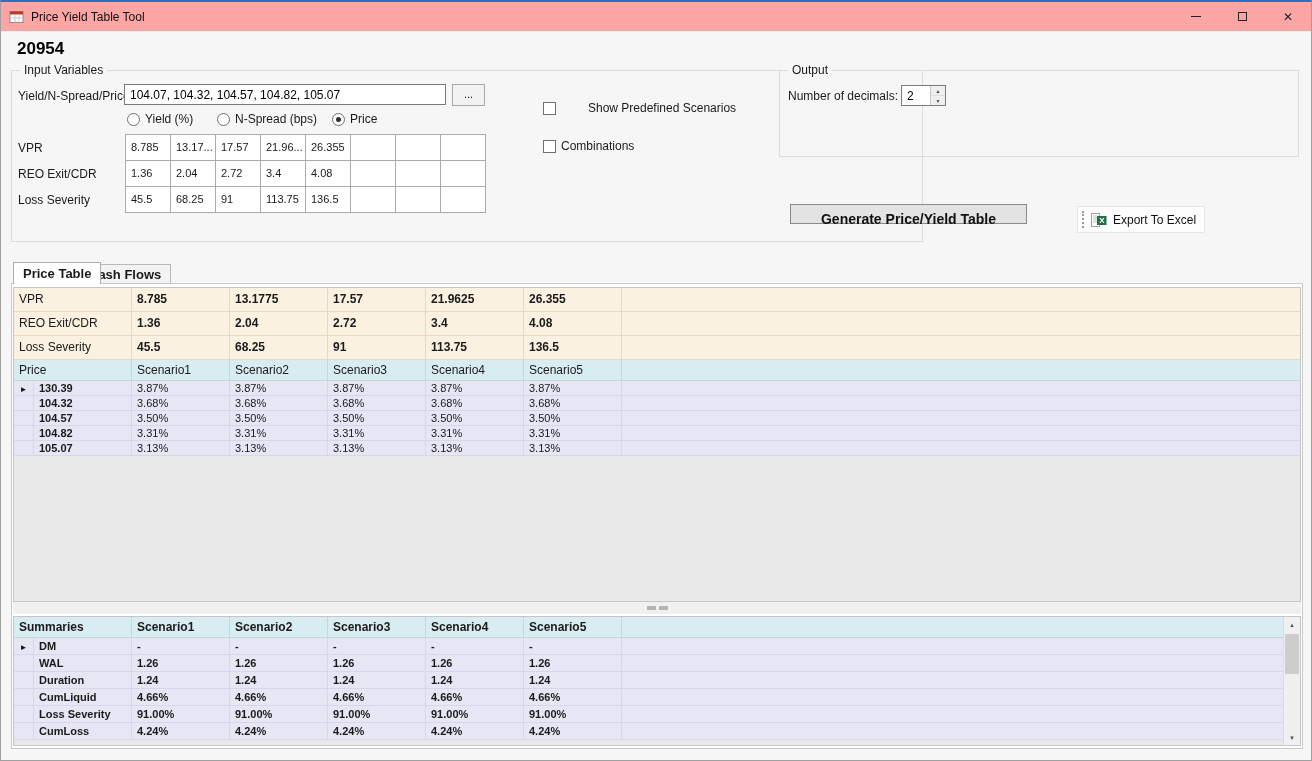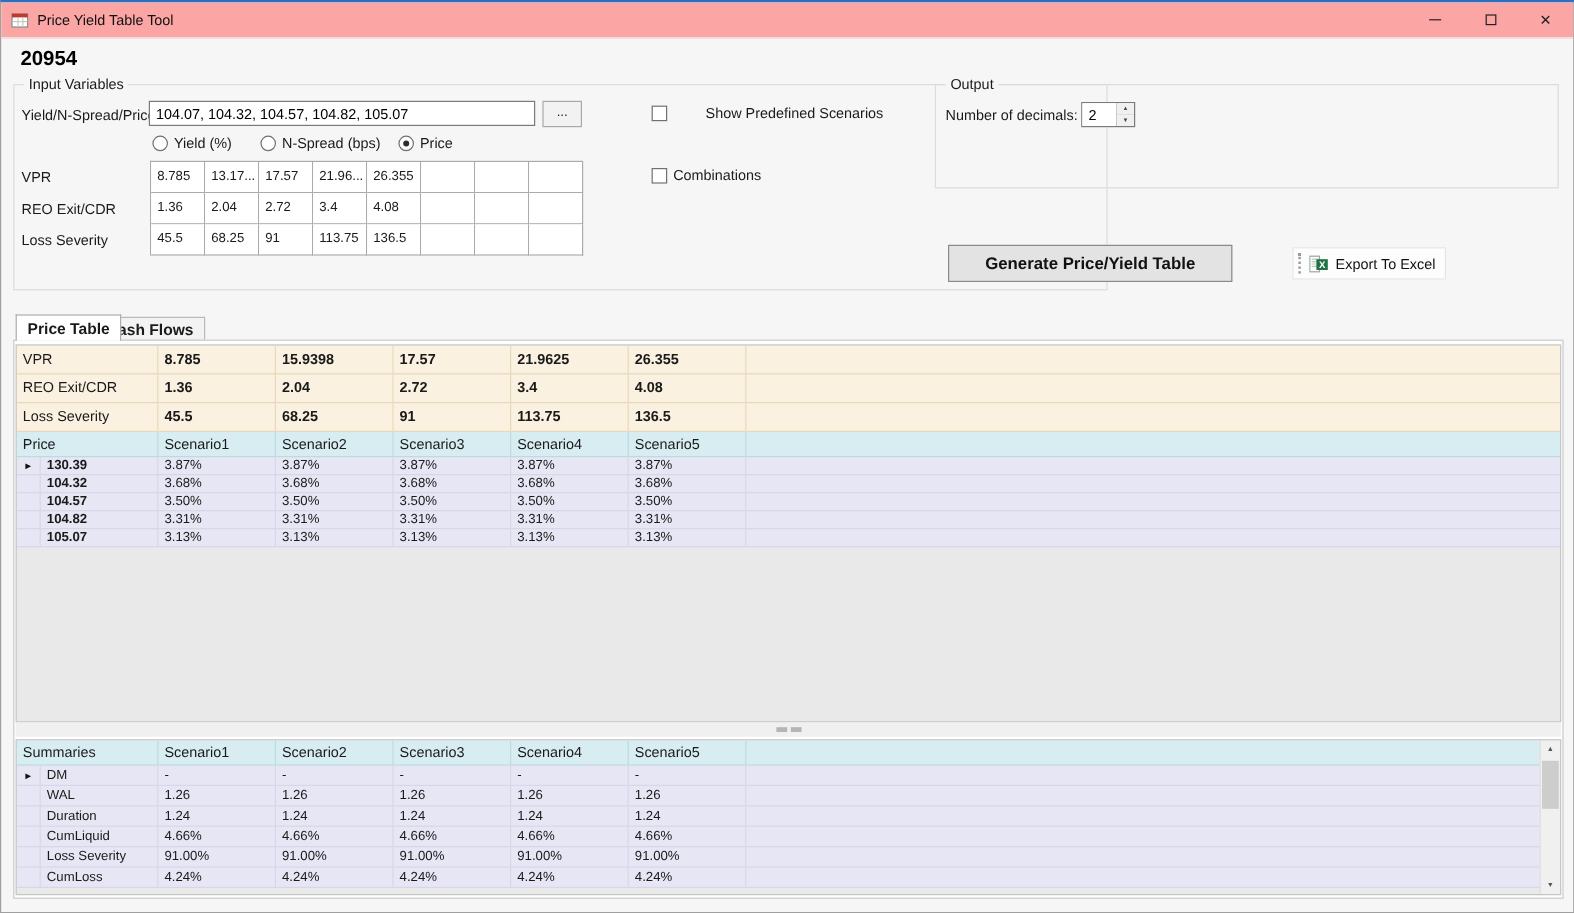--- a/index.html
+++ b/index.html
@@ -47,21 +47,21 @@
 
   
   .numeric { position:absolute; display:flex; border:1px solid #7a7a7a; background:#fff; height:21px; }
   .num-input { width:28px; border:none; outline:none; font-size:12px; padding-left:5px; font-family:inherit; }
   .spin { width:15px; display:flex; flex-direction:column; border-left:1px solid #c8c8c8; }
   .spin-btn { flex:1; background:#f0f0f0; display:flex; align-items:center; justify-content:center;
               font-size:5px; color:#444; border-bottom:1px solid #dedede; }
   .spin-btn:last-child { border-bottom:none; }
 
   
-  .btn-generate { position:absolute; left:789px; top:202px; width:237px; height:31px;
+  .btn-generate { position:absolute; left:789px; top:202px; width:237px; height:20px;
                   background:#e3e3e3; border:1px solid #8a8a8a; font-size:14px; font-weight:bold;
                   text-align:center; line-height:29px; color:#111; }
   .toolstrip { position:absolute; left:1076px; top:204px; height:27px; display:flex; align-items:center;
                background:#fdfdfd; border:1px solid #e6e6e6; padding:0 8px 0 4px; gap:6px; }
   .grip { width:3px; height:17px; border-left:2px dotted #9a9a9a; }
   .export-label { font-size:12px; color:#111; }
 
   
   .tab { position:absolute; font-size:13px; padding:0 9px; display:flex; align-items:center; white-space:nowrap;font-weight:bold; }
   .tab-active { left:12px; top:260px; height:22px; background:#fff; border:1px solid #acacac; border-bottom:none; z-index:3; }
@@ -91,21 +91,21 @@
   .row-lav { height:15px; line-height:14px; background:#e6e6f4; font-size:11px; }
   .row-lav .cell { border-right:1px solid #d7d7e9; border-bottom:1px solid #d7d7e9; }
   .row-lav .fill { border-right:none; }
   .marker { font-size:8px; color:#111; }
 
   .splitter { position:absolute; left:1px; top:318px; width:1288px; height:12px; background:#f0f0f0;
               display:flex; align-items:center; justify-content:center; gap:3px; }
   .grip-mark { width:9px; height:4px; background:#b5b5b5; }
 
   .dg-summary { left:1px; top:332px; width:1288px; height:130px; display:flex; }
-  .sum-body { flex:1 1 auto; overflow:hidden; }
+  .sum-body { flex:1 1 auto; overflow:hidden;font-weight:bold; }
   .row-sum { height:17px; line-height:16px; }
 
   .vscroll { width:17px; flex:0 0 auto; background:#f0f0f0; border-left:1px solid #dcdcdc;
              display:flex; flex-direction:column; }
   .vs-btn { height:15px; display:flex; align-items:center; justify-content:center; font-size:6px; color:#555; }
   .vs-track { flex:1; position:relative; }
   .vs-thumb { position:absolute; left:1px; right:1px; top:2px; height:40px; background:#cdcdcd; }
 </style>
 </head>
 <body>
@@ -149,21 +149,21 @@
     </div>
     <div class="radio" style="left:205px; top:41px;text-align:center;">
       <span class="rdot"></span>
       <span>N-Spread (bps)</span>
     </div>
     <div class="radio sel" style="left:320px; top:41px;">
       <span class="rdot"></span>
       <span>Price</span>
     </div>
 
-    <div class="checkbox" style="left:531px; top:16px;gap:32px;">
+    <div class="checkbox" style="left:531px; top:30px;gap:32px;">
       <span class="cbox"></span>
       <span>Show Predefined Scenarios</span>
     </div>
     <div class="checkbox" style="left:531px; top:68px;">
       <span class="cbox"></span>
       <span>Combinations</span>
     </div>
 
     <span class="fld-label" style="left:6px; top:70px;">VPR</span>
     <span class="fld-label" style="left:6px; top:96px;">REO Exit/CDR</span>
@@ -230,21 +230,21 @@
   <div class="tab tab-active">Price Table</div>
   <div class="tab tab-inactive">Cash Flows</div>
 
   <div class="tabpanel">
 
     <div class="dg dg-price">
 
       <div class="dg-row row-cream">
         <div class="cell w-label">VPR</div>
         <div class="cell w-val bold">8.785</div>
-        <div class="cell w-val bold">15.9398</div>
+        <div class="cell w-val bold">13.1775</div>
         <div class="cell w-val bold">17.57</div>
         <div class="cell w-val bold">21.9625</div>
         <div class="cell w-val bold">26.355</div>
         <div class="cell fill"></div>
       </div>
       <div class="dg-row row-cream">
         <div class="cell w-label">REO Exit/CDR</div>
         <div class="cell w-val bold">1.36</div>
         <div class="cell w-val bold">2.04</div>
         <div class="cell w-val bold">2.72</div>

